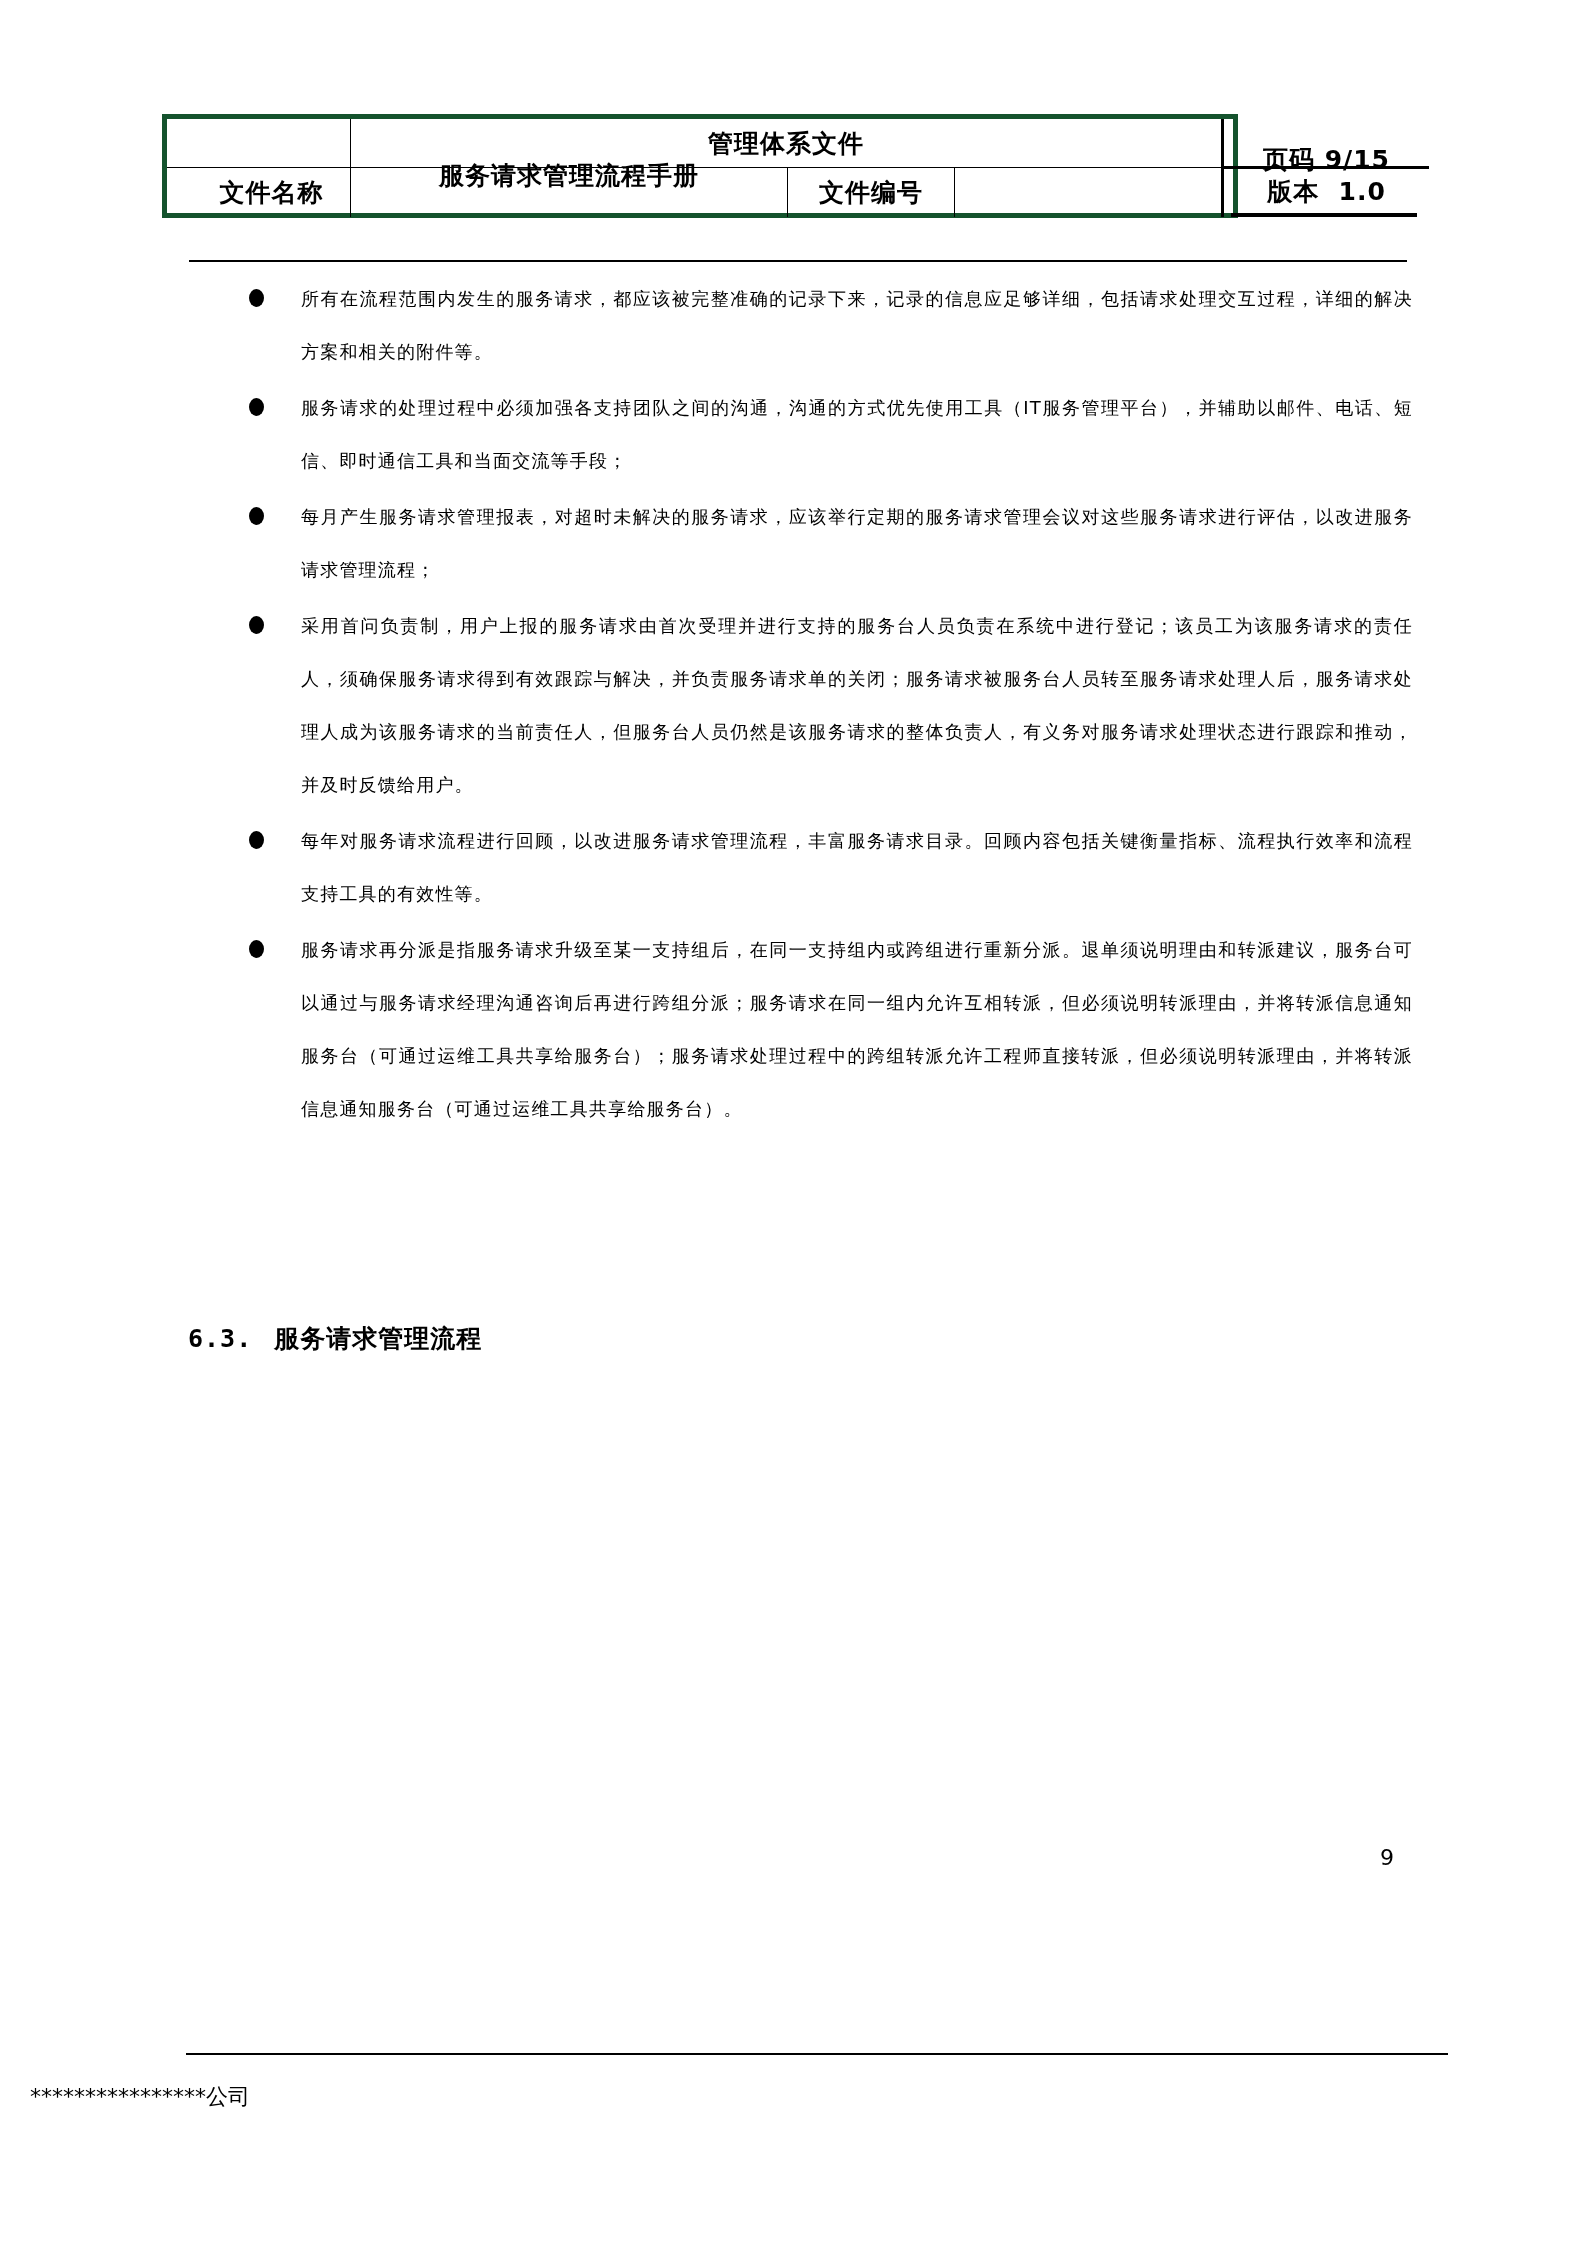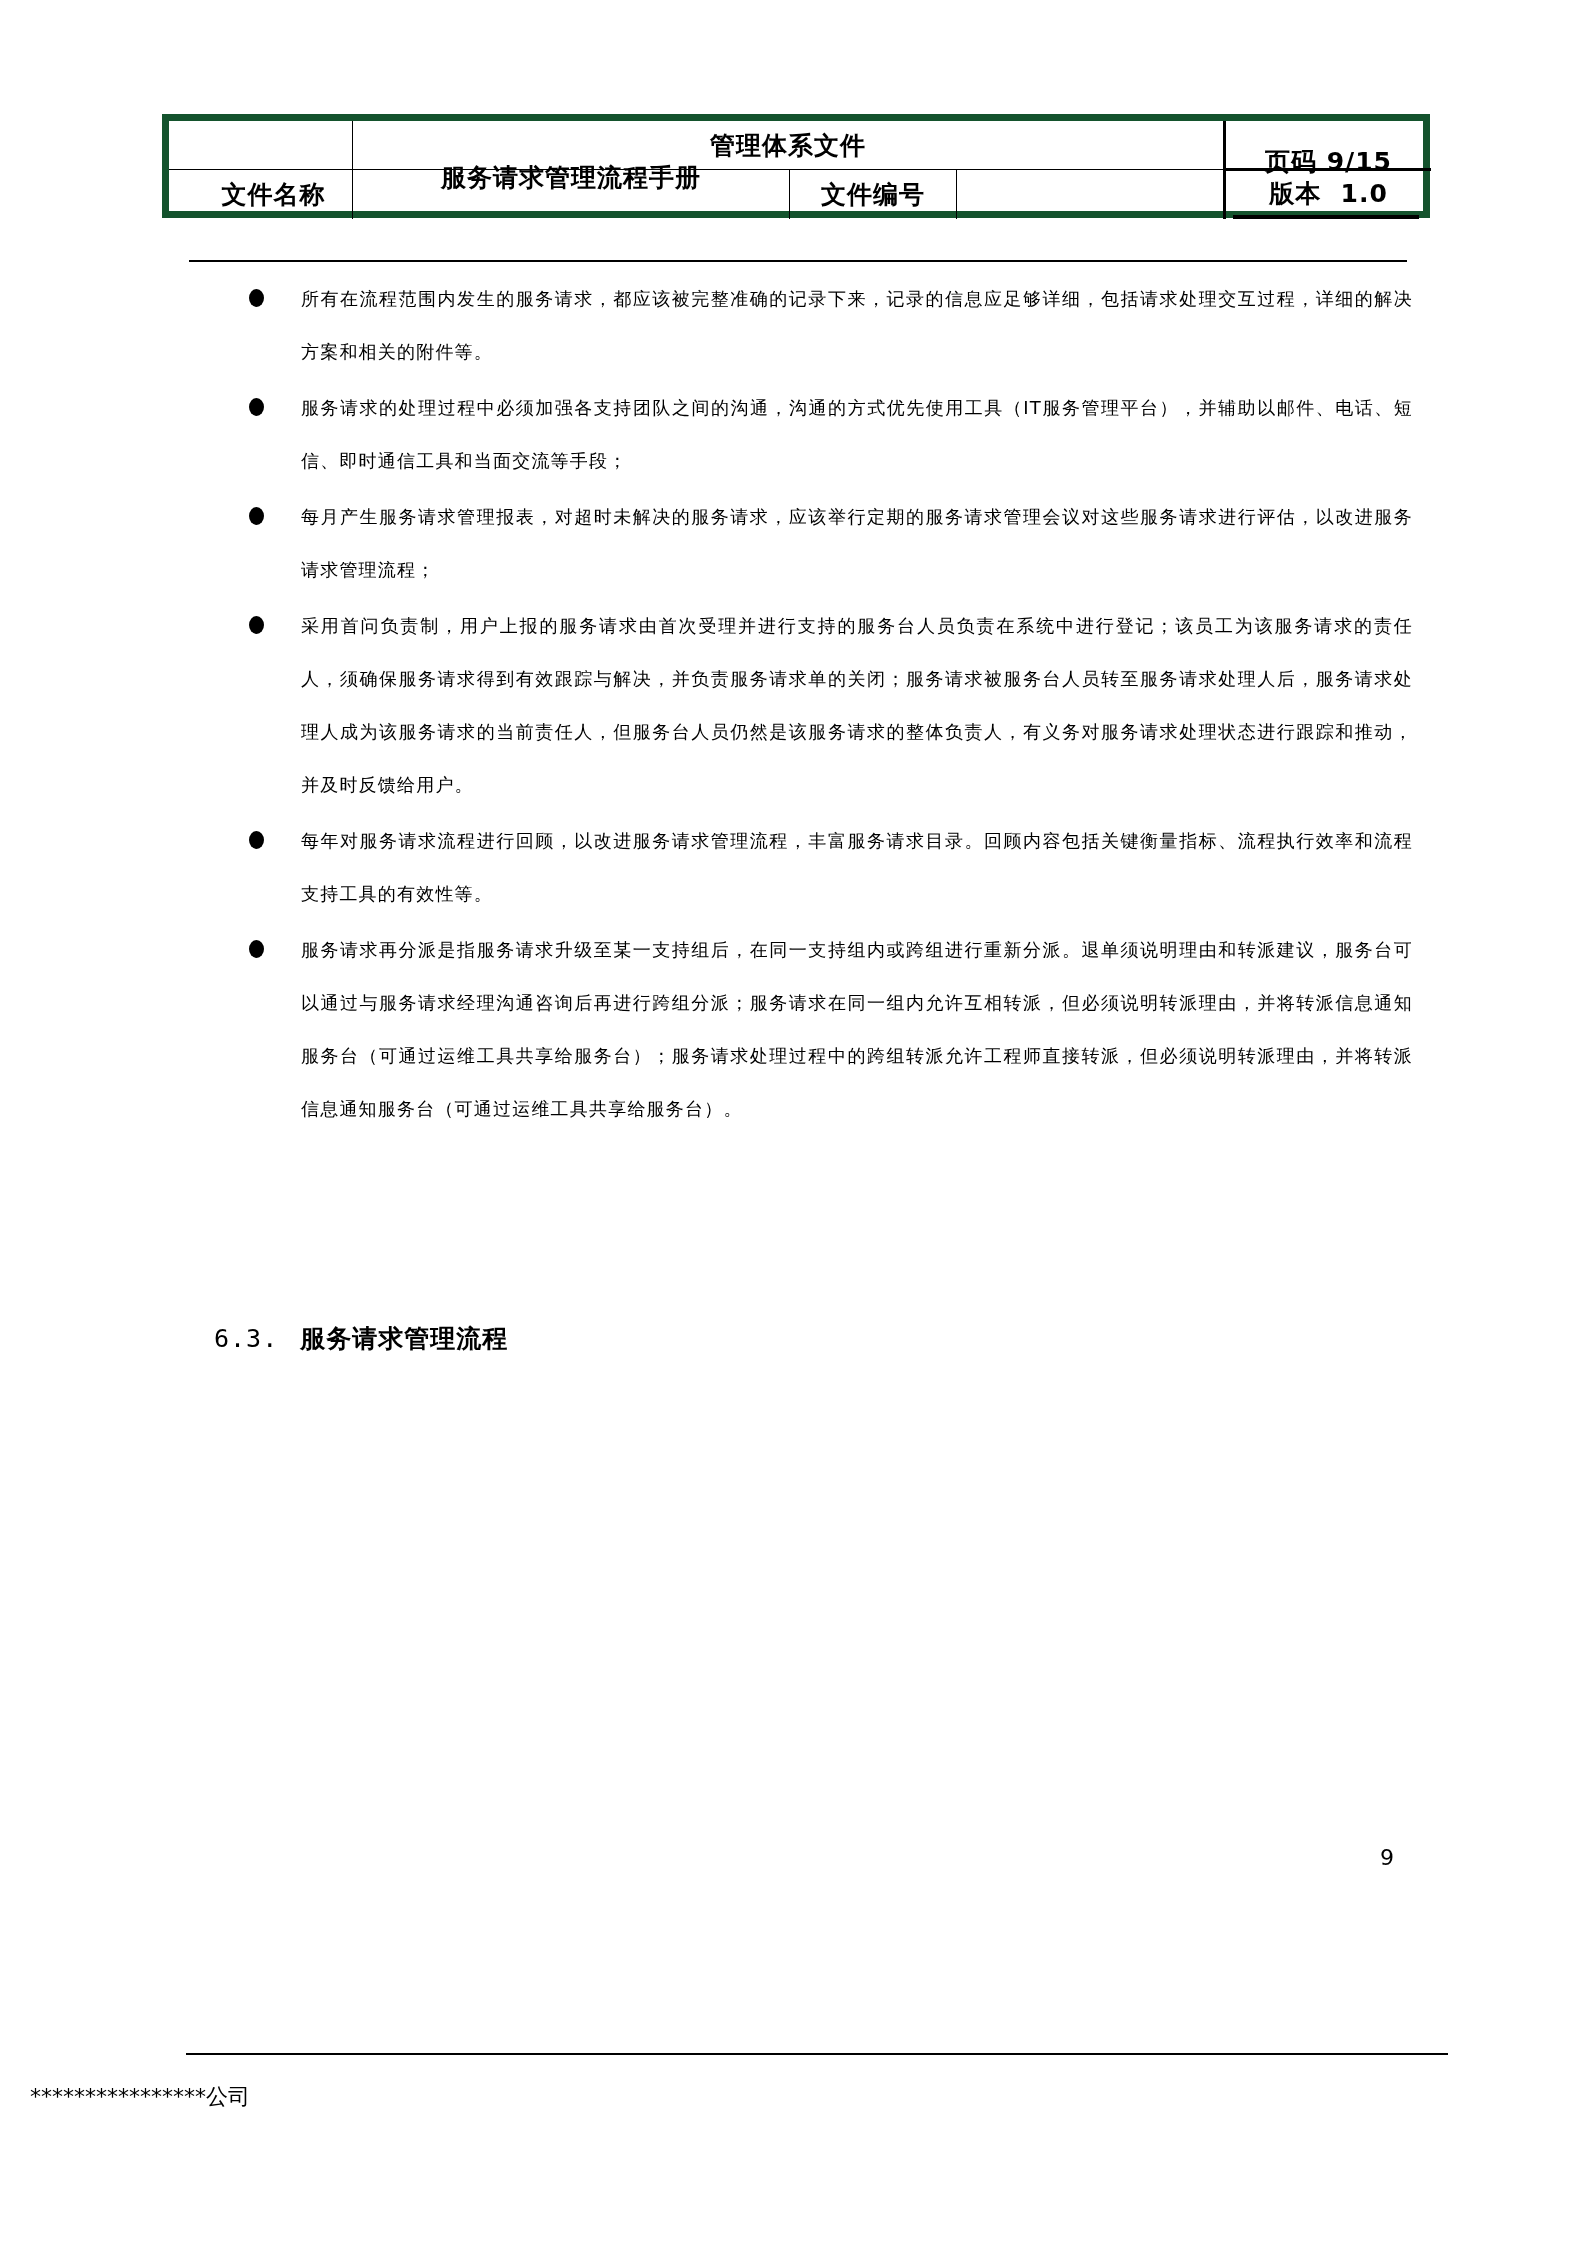--- a/index.html
+++ b/index.html
@@ -13,23 +13,23 @@
       position: relative;
       font-family: "DejaVu Sans", "Liberation Sans", sans-serif;
       color: #000000;
       overflow: hidden;
     }
     
     .header-table {
       position: absolute;
       left: 162px;
       top: 114px;
-      width: 1268px;
+      width: 1076px;
       height: 104px;
-      border: 7px solid #14532d;
+      border: 5px solid #14532d;
       box-sizing: border-box;
       text-decoration: underline;
     }
     .cell {
       position: absolute;
       display: flex;
       align-items: center;
       justify-content: center;
       font-size: 25px;
       font-weight: bold;
@@ -74,23 +74,22 @@
     .section-heading {
       position: absolute;
       left: 188px;
       top: 1322px;
       font-size: 25px;
       font-weight: bold;
       letter-spacing: 1px;
     }
     .section-heading .num {
       font-family: "DejaVu Sans Mono", "Liberation Mono", monospace;
-      font-weight: normal;
+      font-weight: bold;
       margin-right: 22px;
-      margin-left: 26px;
     }
     .page-number {
       position: absolute;
       left: 1380px;
       top: 1845px;
       font-size: 22px;
     }
     .footer-company {
       position: absolute;
       left: 0;

